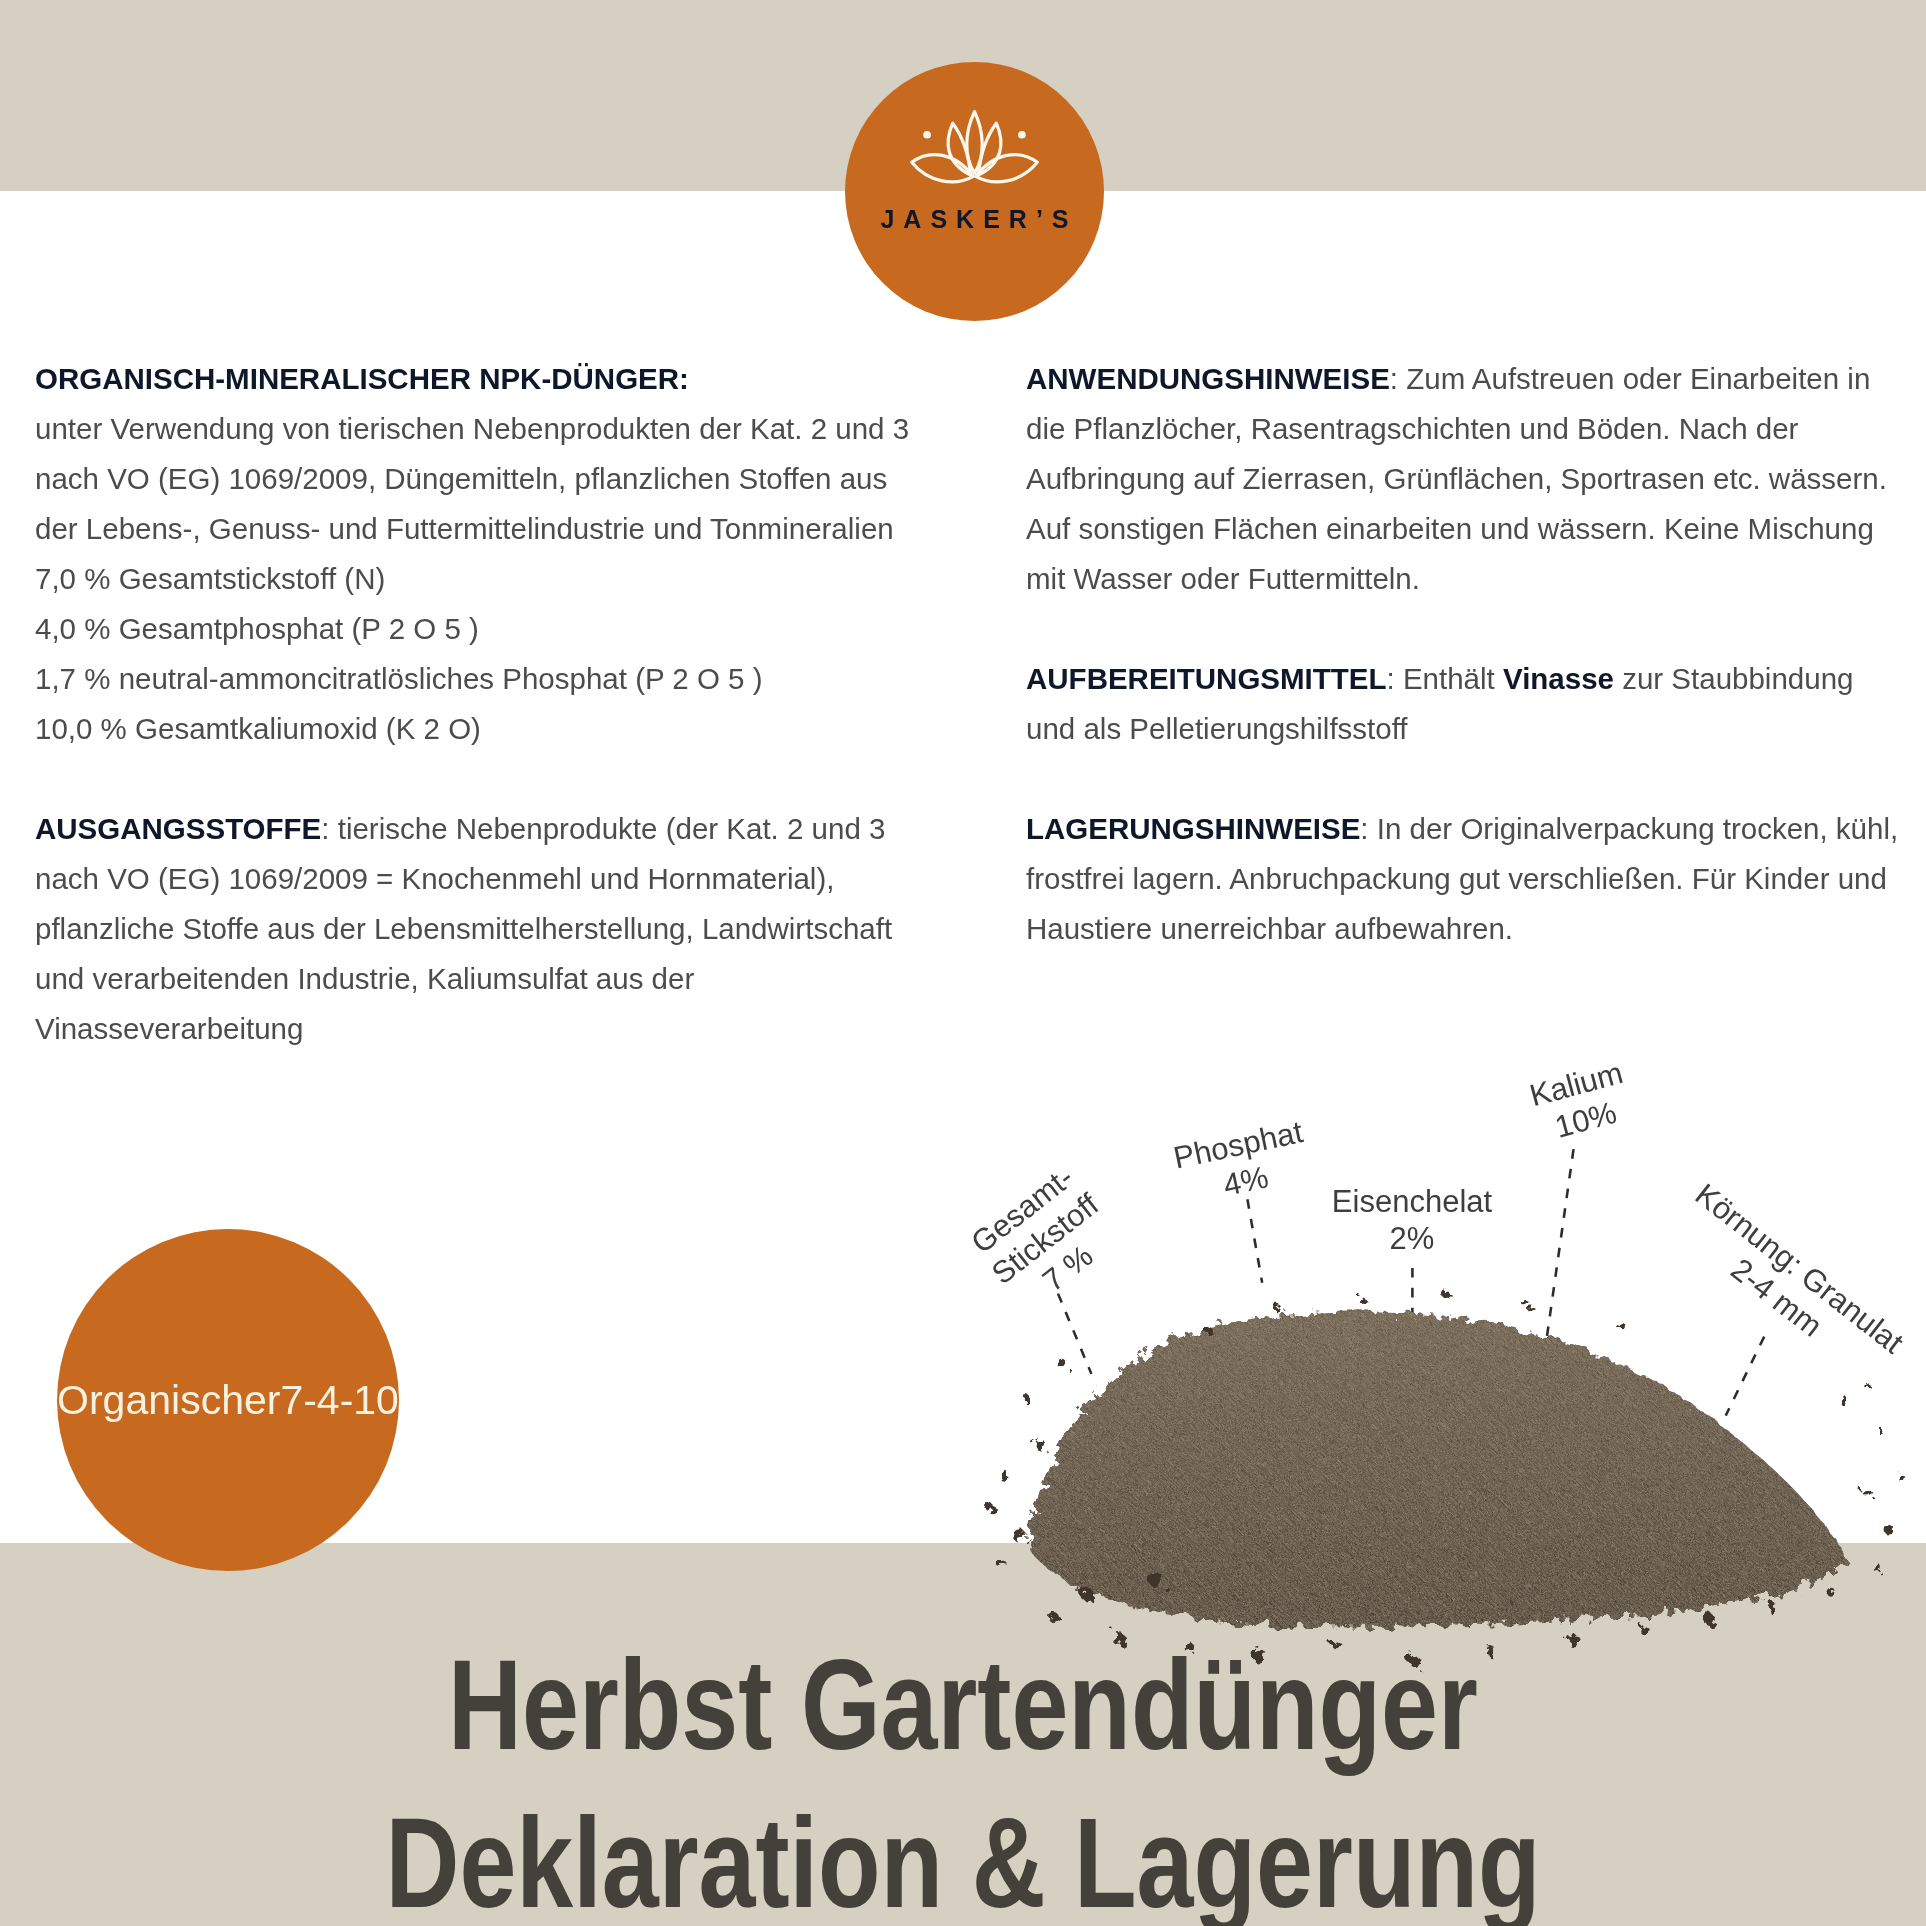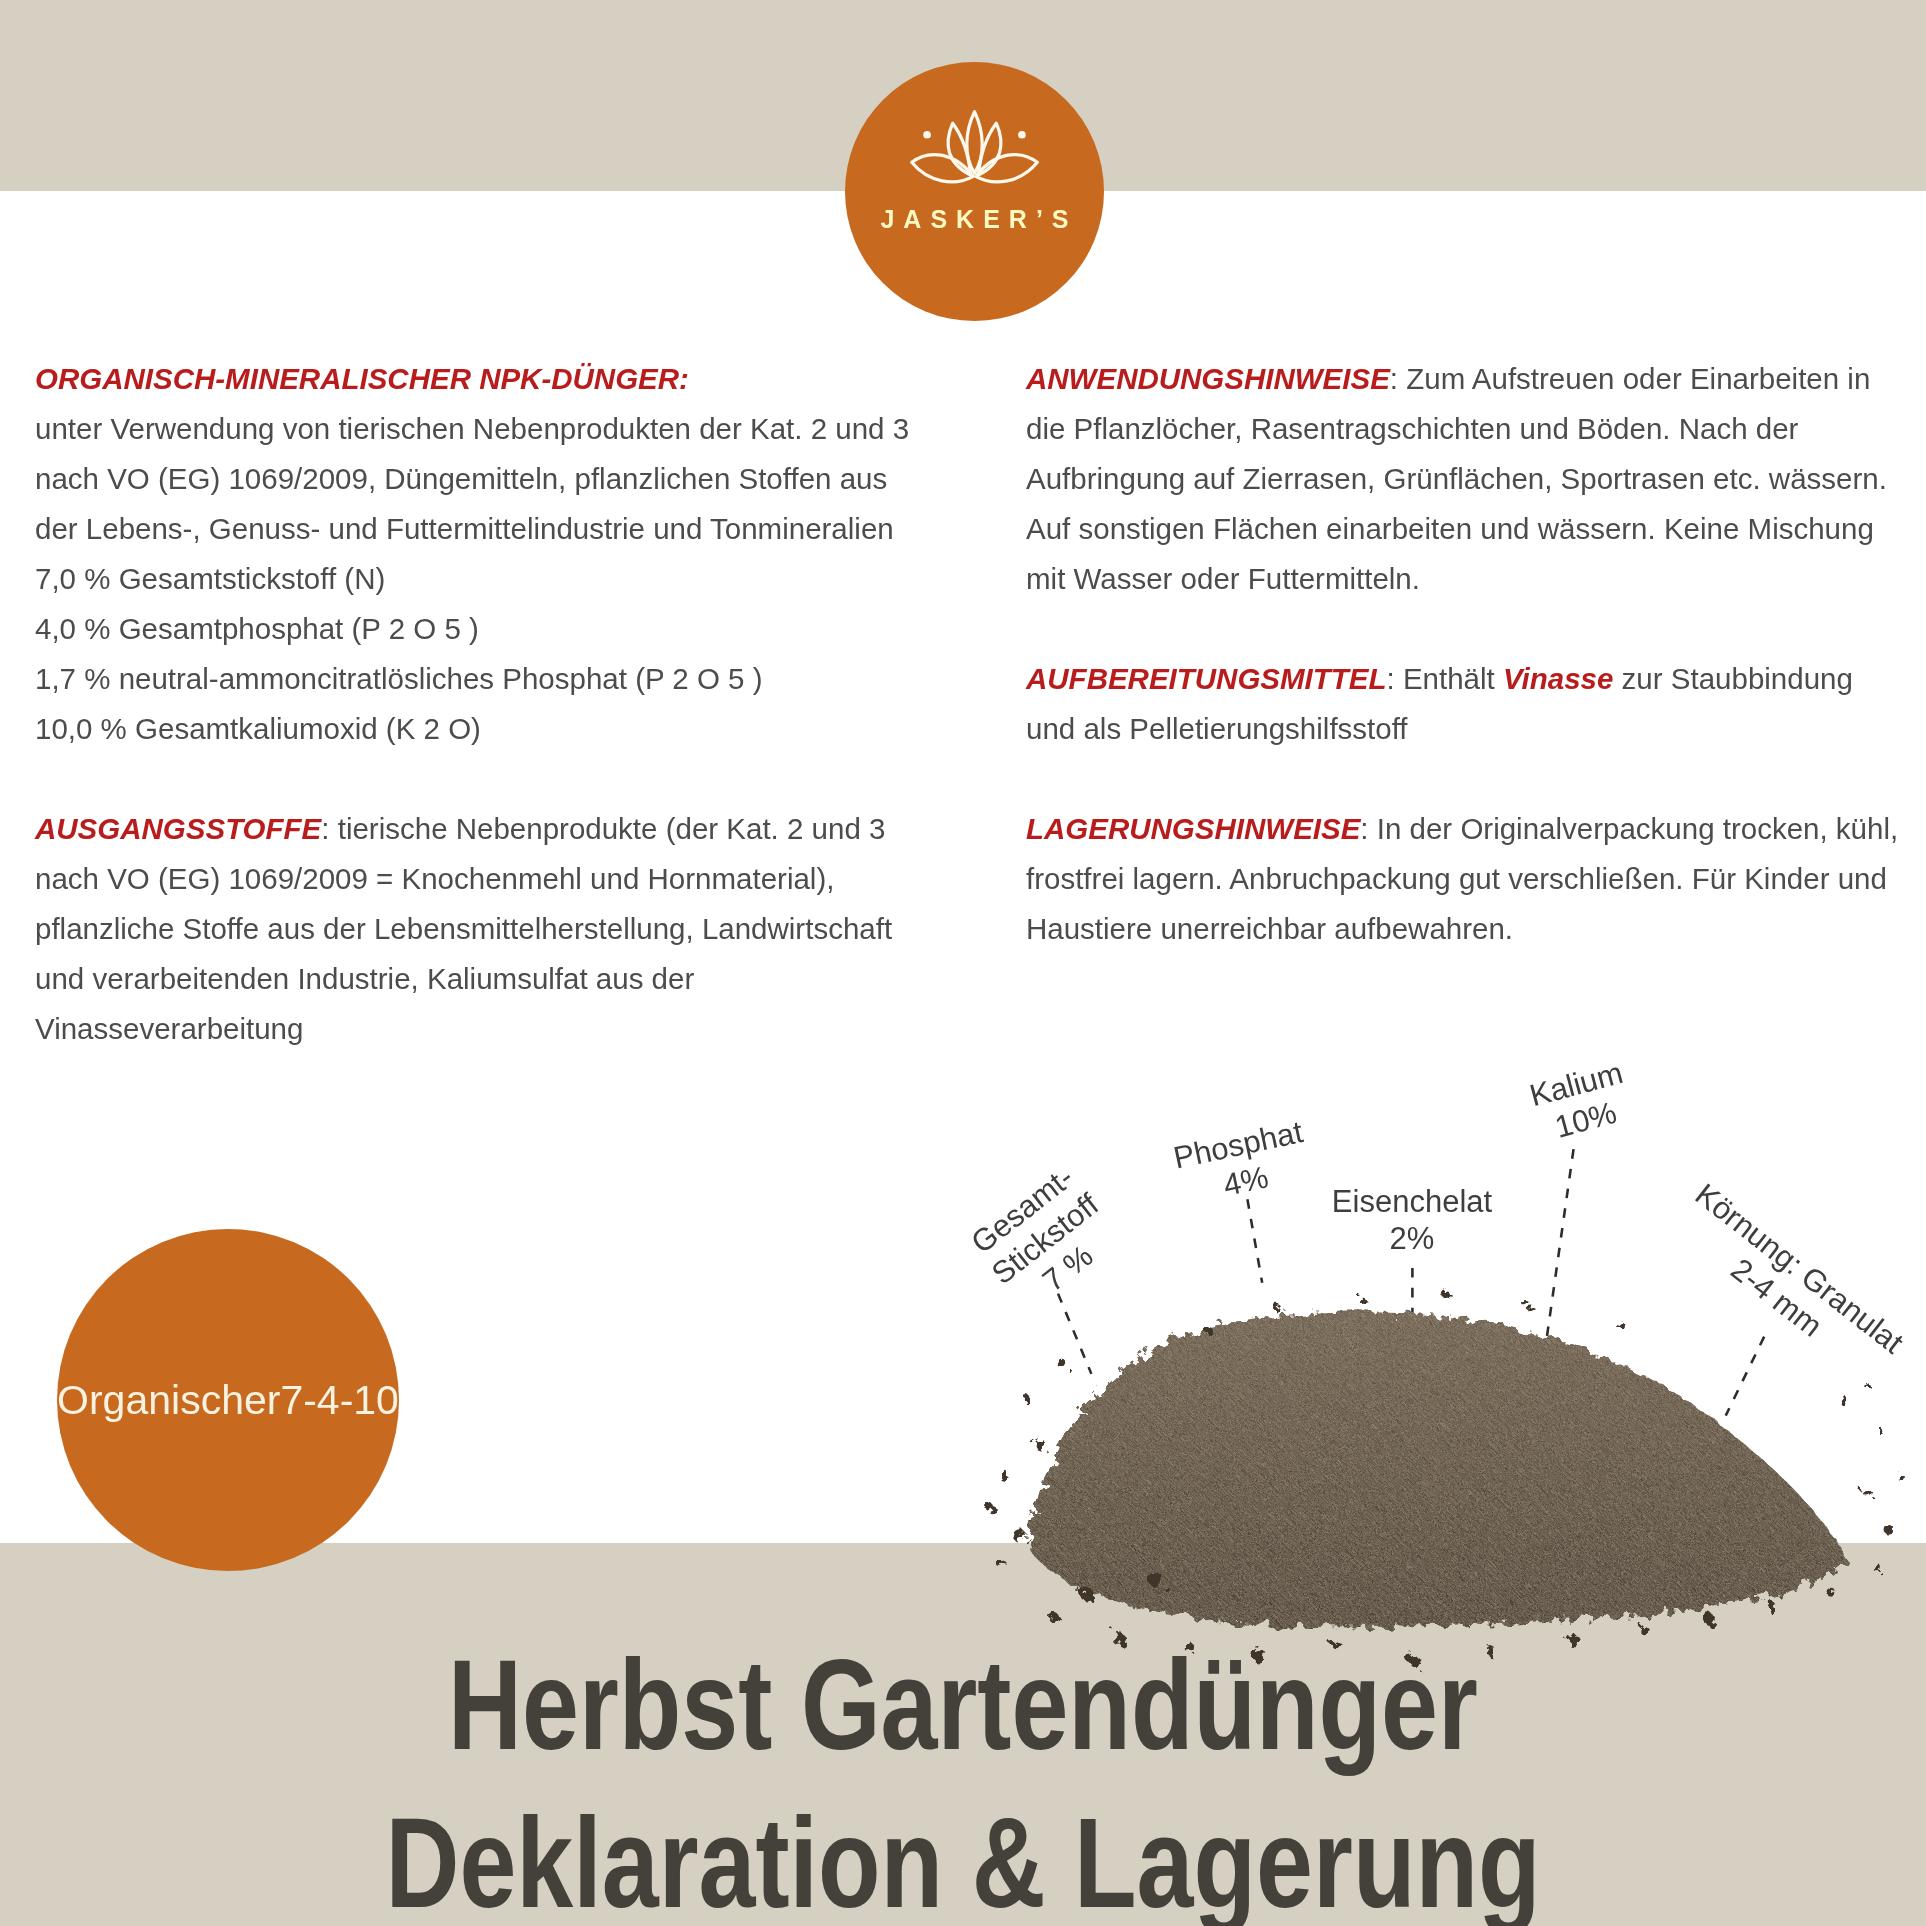--- a/index.html
+++ b/index.html
@@ -10,30 +10,30 @@
   
   .band-top{position:absolute;left:0;top:0;width:100%;height:191px;background:#d5d0c1;}
   .band-bottom{position:absolute;left:0;top:1543px;width:100%;height:383px;background:#d5d0c1;}
   
   .logo-circle{
     position:absolute;left:845px;top:62px;width:259px;height:259px;border-radius:50%;
     background:#c76a20;display:flex;flex-direction:column;align-items:center;justify-content:flex-start;
   }
   .logo-lotus{margin-top:37px;width:141px;height:101px;}
   .logo-wordmark{
-    margin-top:5.1px;color:#fef9c3;font-size:25px;font-weight:700;
+    margin-top:5.1px;color:#0f172a;font-size:25px;font-weight:700;
     letter-spacing:9px;text-indent:9px;white-space:nowrap;
   }
   
   .col{position:absolute;top:354px;font-size:29.5px;line-height:50px;color:#4c4c4c;}
   .col-left{left:35px;width:902px;}
   .col-right{left:1026px;width:876px;}
   .para{margin:0 0 50px 0;}
   .para:last-child{margin-bottom:0;}
-  .para strong,.head{font-weight:700;color:#b91c1c;font-style:italic;}
+  .para strong,.head{font-weight:700;color:#0f172a;}
   .analysis-line{white-space:nowrap;}
   
   .badge-circle{
     position:absolute;left:57px;top:1229px;width:342px;height:342px;border-radius:50%;
     background:#c76a20;display:flex;flex-direction:row;align-items:center;justify-content:center;
     text-align:center;color:#f8f2e1;font-size:41px;line-height:69px;font-weight:400;
   }
   
   .photo-layer{position:absolute;left:0;top:0;width:1926px;height:1926px;pointer-events:none;}
   

